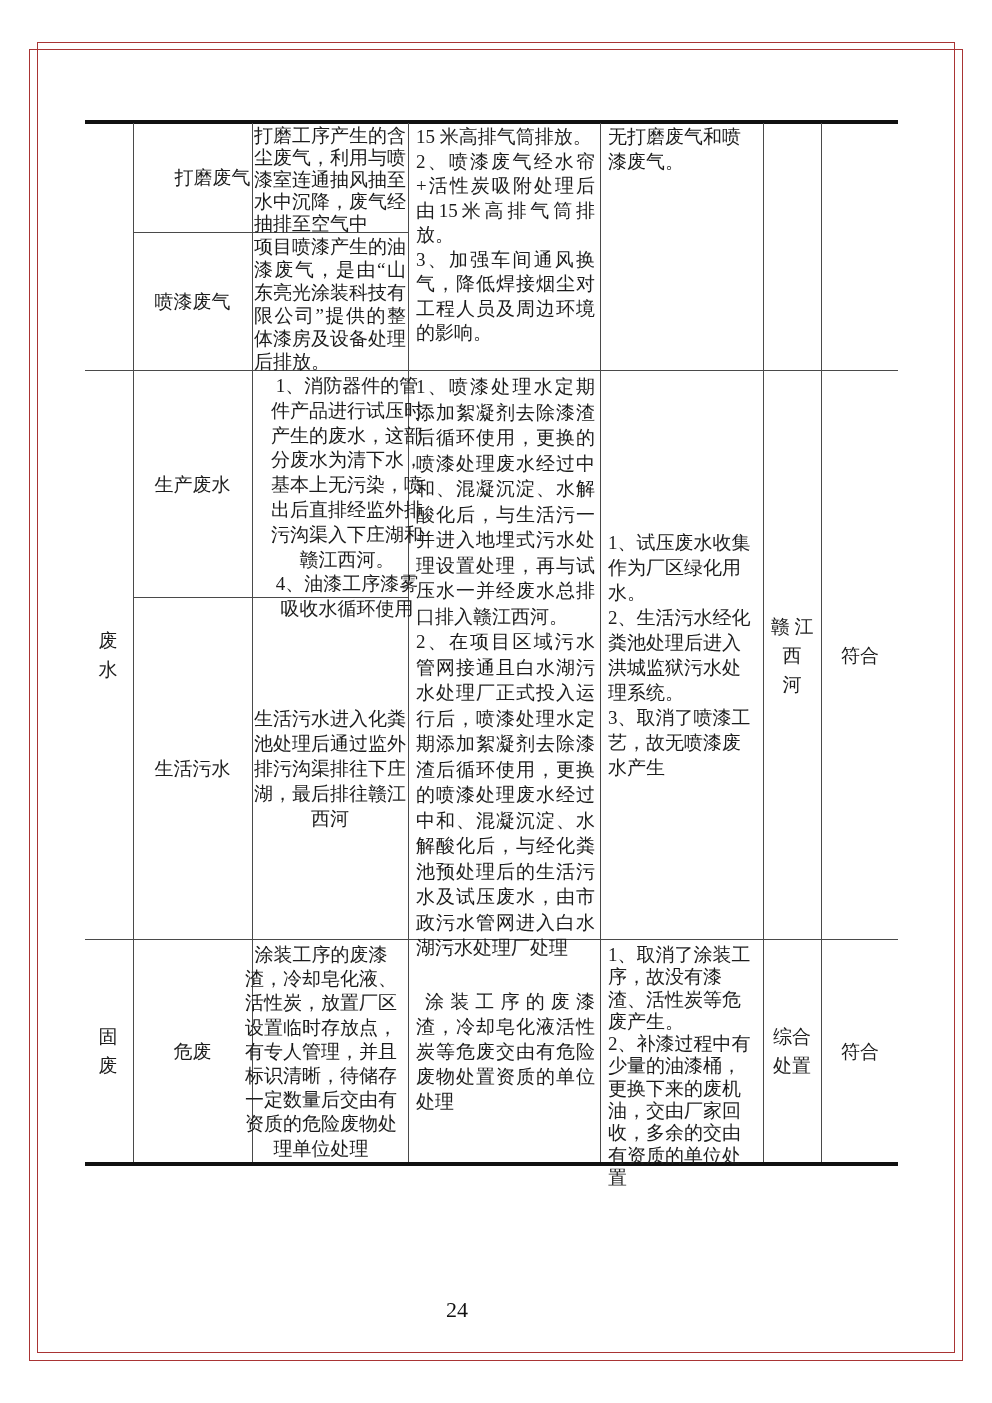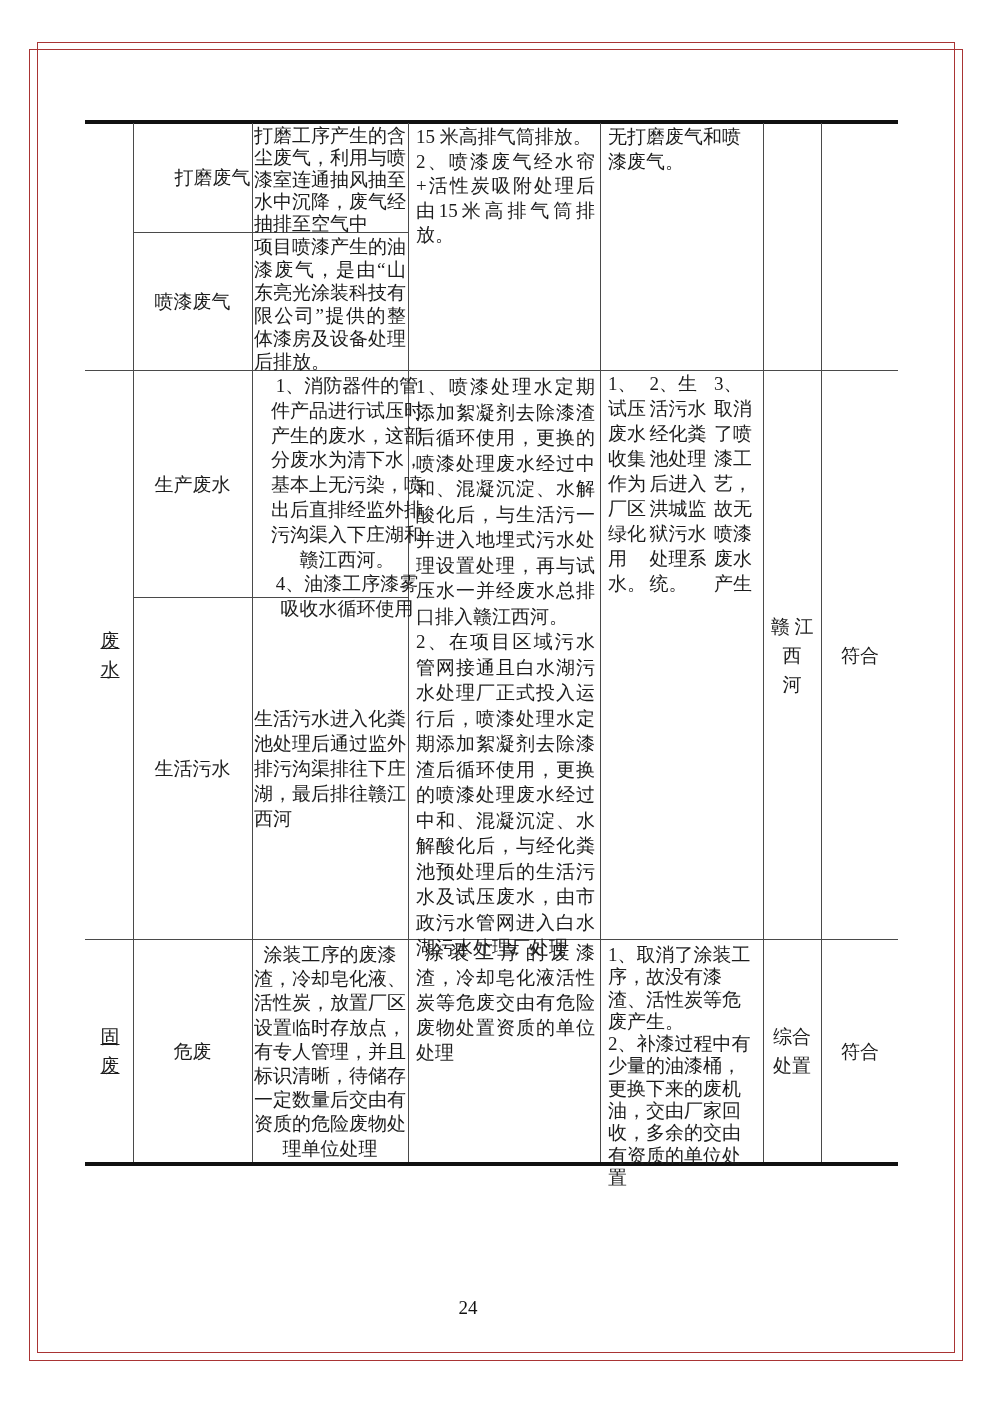--- a/index.html
+++ b/index.html
@@ -22,56 +22,56 @@
   .thick{position:absolute;height:4px;background:#111;left:0;width:813px;}
 
   .cell{
     position:absolute;
     font-size:19px;
     line-height:25px;
     color:#1c1c1c;
   }
   .cell p{margin:0;padding:0;}
   .center-box{display:flex;align-items:center;justify-content:center;text-align:center;}
-  .vcenter{display:flex;flex-direction:row;justify-content:center;}
+  .vcenter{display:flex;flex-direction:column;justify-content:center;}
   .just{text-align:justify;}
-  .cn-vertical{width:21px;word-break:break-all;line-height:29px;text-align:right;text-decoration:underline;}
+  .cn-vertical{width:21px;word-break:break-all;line-height:29px;text-align:left;}
 
   
   .wg-label-1{left:48px;top:3px;width:119px;height:109px;margin-left:20px;}
   .wg-src-1{left:169px;top:5px;width:152px;height:106px;line-height:22px;}
   .wg-label-2{left:48px;top:113px;width:119px;height:137px;}
   .wg-src-2{left:169px;top:115px;width:152px;height:134px;line-height:23px;}
   .wg-measures{left:331px;top:5px;width:179px;height:244px;line-height:24.5px;}
   .wg-actual{left:523px;top:5px;width:150px;height:244px;line-height:24.5px;}
 
   
   .ww-cat{left:0;top:251px;width:48px;height:568px;}
   .ww-label-1{left:48px;top:251px;width:119px;height:226px;}
   .ww-src-1{left:186px;top:254px;width:152px;height:221px;text-align:center;line-height:24.8px;}
   .ww-label-2{left:48px;top:478px;width:119px;height:341px;}
-  .ww-src-2{left:169px;top:478px;width:152px;height:341px;text-align:left;line-height:25px;}
+  .ww-src-2{left:169px;top:478px;width:152px;height:341px;text-align:center;line-height:25px;}
   .ww-measures{left:331px;top:254px;width:179px;height:562px;line-height:25.5px;}
   .ww-actual{left:523px;top:251px;width:150px;height:568px;line-height:25px;}
   .ww-recv{left:679px;top:251px;width:56px;height:568px;line-height:29px;}
   .ww-comp{left:737px;top:251px;width:76px;height:568px;}
 
   
   .sw-cat{left:0;top:820px;width:48px;height:222px;}
   .sw-label{left:48px;top:820px;width:119px;height:222px;}
-  .sw-src{left:169px;top:823px;width:152px;height:217px;text-align:center;line-height:24.2px;}
+  .sw-src{left:160px;top:823px;width:152px;height:217px;text-align:center;line-height:24.2px;}
   .sw-measures{left:331px;top:820px;width:179px;height:222px;line-height:25px;}
   .sw-measures p{text-indent:9px;}
   .sw-actual{left:523px;top:824px;width:150px;height:216px;line-height:22.3px;}
   .sw-recv{left:679px;top:820px;width:56px;height:222px;line-height:29px;}
   .sw-comp{left:737px;top:820px;width:76px;height:222px;}
 
   .pagenum{
     position:absolute;left:446px;top:1297px;width:44px;
-    text-align:center;font-size:19px;color:#111;
+    text-align:left;font-size:22px;color:#111;
   }
 </style>
 </head>
 <body>
 
 <div class="page">
 
   <div class="red-frame frame-a"></div>
   <div class="red-frame frame-b"></div>
 
@@ -98,20 +98,21 @@
     </div>
     <div class="cell just wg-src-1">
       <p>打磨工序产生的含尘废气，利用与喷漆室连通抽风抽至水中沉降，废气经抽排至空气中</p>
     </div>
     <div class="cell just wg-src-2">
       <p>项目喷漆产生的油漆废气，是由“山东亮光涂装科技有限公司”提供的整体漆房及设备处理后排放。</p>
     </div>
     <div class="cell just wg-measures">
       <p>15 米高排气筒排放。</p>
       <p>2、喷漆废气经水帘+活性炭吸附处理后由15米高排气筒排放。</p>
+      <p>3、加强车间通风换气，降低焊接烟尘对工程人员及周边环境的影响。</p>
     </div>
     <div class="cell wg-actual">
       <p>无打磨废气和喷漆废气。</p>
     </div>
 
     <div class="cell center-box ww-cat">
       <span class="cn-vertical">废水</span>
     </div>
     <div class="cell center-box ww-label-1">
       <span>生产废水</span>

